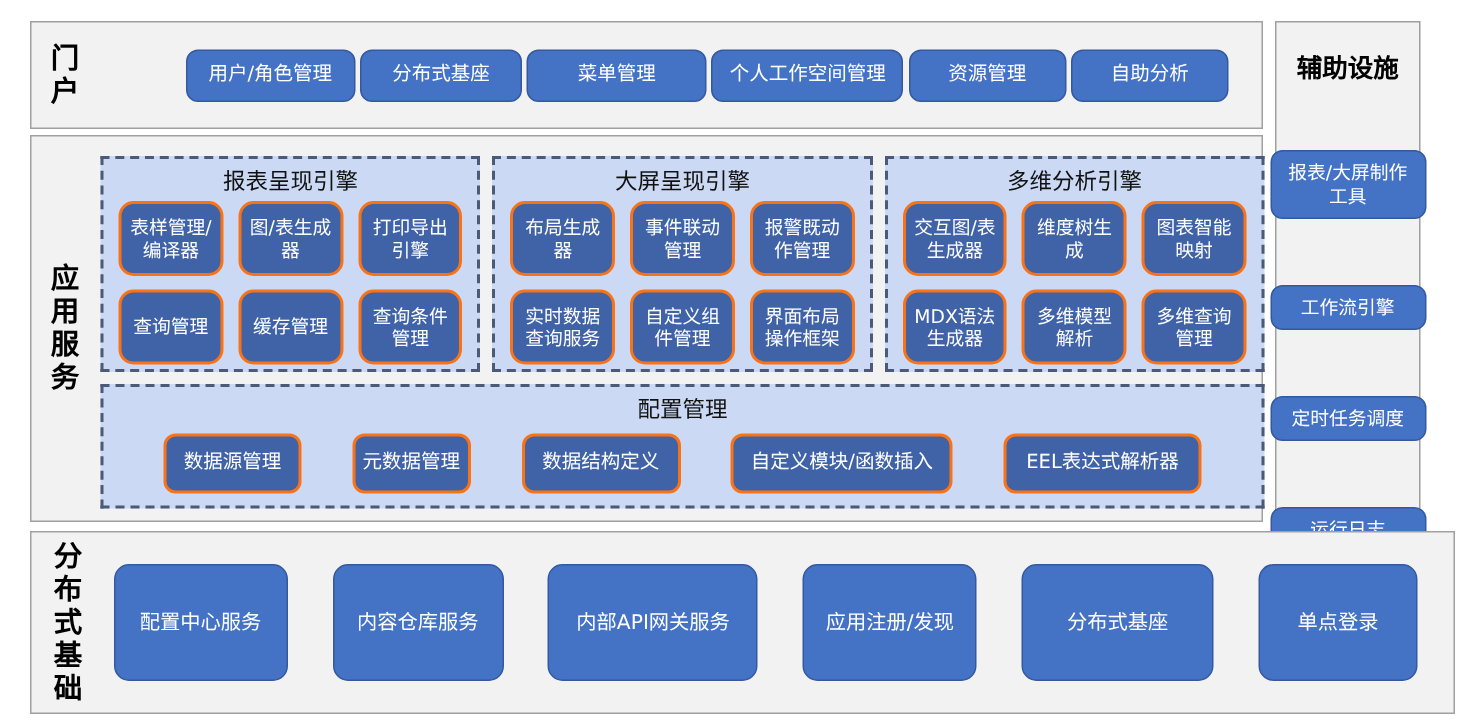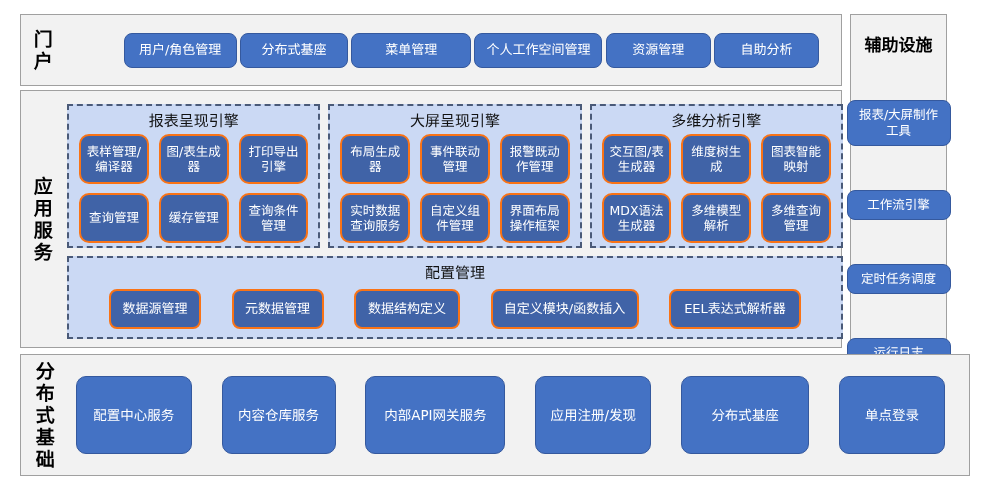--- a/index.html
+++ b/index.html
@@ -106,21 +106,21 @@
           <div class="node-inner">多维模型解析</div>
           <div class="node-inner">多维查询管理</div>
         </div>
       </div>
     </div>
 
     <div class="config">
       <div class="config-title">配置管理</div>
       <div class="config-row">
         <div class="node-inner" style="width:92px">数据源管理</div>
-        <div class="node-inner" style="width:92px">元数据管理</div>
+        <div class="node-inner" style="width:79px">元数据管理</div>
         <div class="node-inner" style="width:106px">数据结构定义</div>
         <div class="node-inner" style="width:148px">自定义模块/函数插入</div>
         <div class="node-inner" style="width:132px">EEL表达式解析器</div>
       </div>
     </div>
   </section>
 
   <aside class="band panel-aux">
     <div class="aux-title">辅助设施</div>
     <div class="node tall">报表/大屏制作工具</div>

